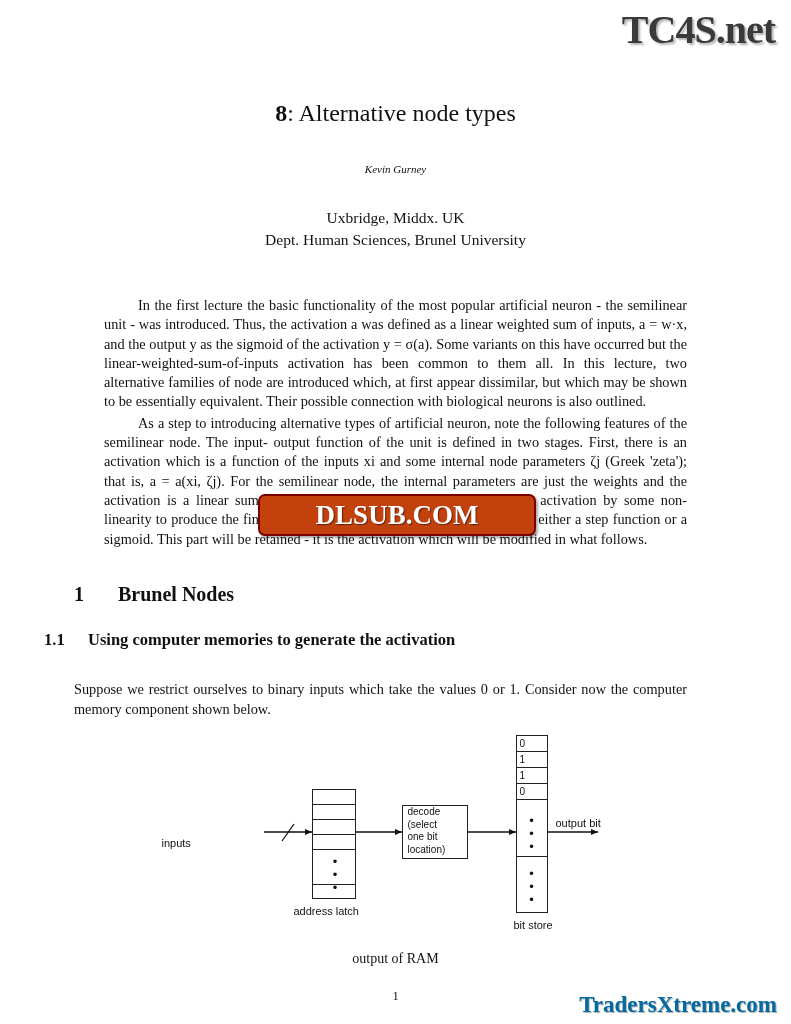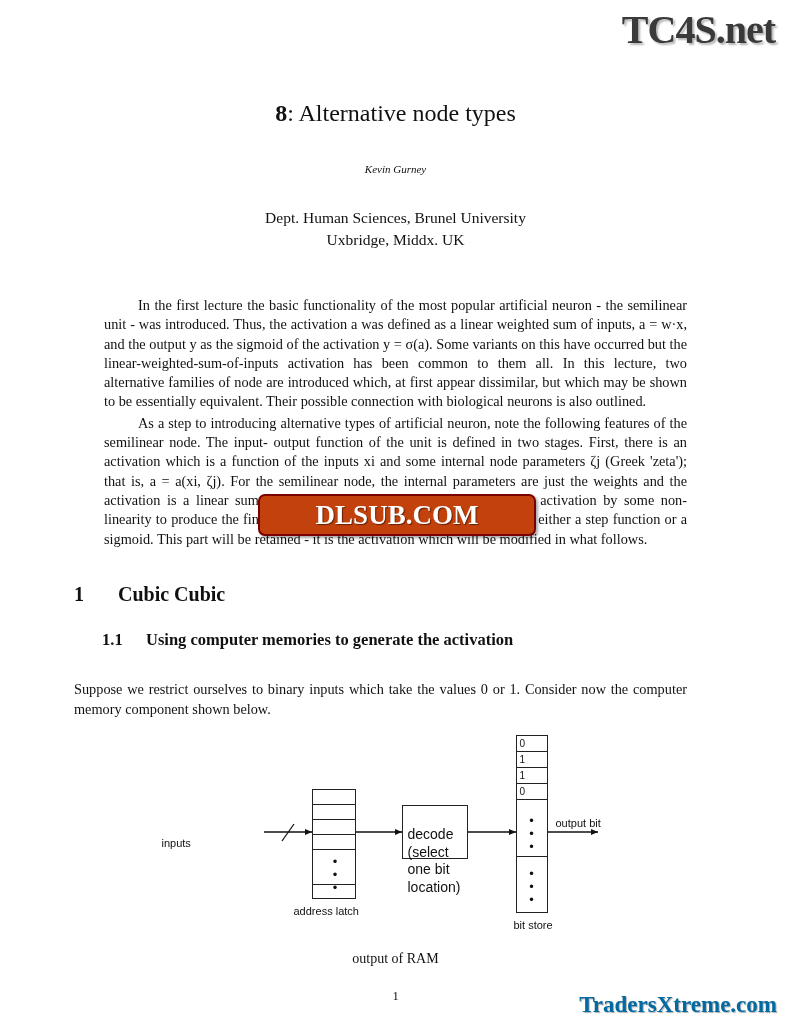--- a/index.html
+++ b/index.html
@@ -112,21 +112,21 @@
   }
 
   h2.section {
     margin: 34px 104px 0 74px;
     font-size: 20px;
     font-weight: bold;
     font-family: "Liberation Serif", serif;
   }
   h2.section .secnum { display: inline-block; width: 44px; }
   h3.subsection {
-    margin: 24px 104px 0 102px;
+    margin: 24px 104px 0 44px;
     font-size: 16.5px;
     font-weight: bold;
     font-family: "Liberation Serif", serif;
   }
   h3.subsection .secnum { display: inline-block; width: 44px; }
 
   .body2 {
     margin: 30px 104px 0 74px;
     font-size: 14.3px;
     line-height: 1.38;
@@ -170,23 +170,23 @@
     font-size: 13px;
     text-align: center;
     line-height: 1.0;
     letter-spacing: 0;
   }
   .decode {
     position: absolute;
     border: 1px solid #222;
     box-sizing: border-box;
     font-family: "Liberation Sans", sans-serif;
-    font-size: 14px;
+    font-size: 10px;
     line-height: 1.25;
-    padding: 20px 5px;
+    padding: 0 5px;
     background: #fff;
   }
   .caption {
     text-align: center;
     font-size: 14px;
     margin-top: 6px;
     font-family: "Liberation Serif", serif;
   }
   .pagenum {
     position: absolute;
@@ -214,31 +214,31 @@
 
   <div class="doc">
 
     <div class="title">
       <span class="num">8</span><span>: Alternative node types</span>
     </div>
 
     <div class="author">Kevin Gurney</div>
 
     <div class="affil">
+      <div>Uxbridge, Middx. UK</div>
       <div>Dept. Human Sciences, Brunel University</div>
-      <div>Uxbridge, Middx. UK</div>
     </div>
 
     <div class="body">
       <p>In the first lecture the basic functionality of the most popular artificial neuron - the semilinear unit - was introduced. Thus, the activation a was defined as a linear weighted sum of inputs, a = w·x, and the output y as the sigmoid of the activation y = σ(a). Some variants on this have occurred but the linear-weighted-sum-of-inputs activation has been common to them all. In this lecture, two alternative families of node are introduced which, at first appear dissimilar, but which may be shown to be essentially equivalent. Their possible connection with biological neurons is also outlined.</p>
       <p>As a step to introducing alternative types of artificial neuron, note the following features of the semilinear node. The input- output function of the unit is defined in two stages. First, there is an activation which is a function of the inputs xi and some internal node parameters ζj (Greek 'zeta'); that is, a = a(xi, ζj). For the semilinear node, the internal parameters are just the weights and the activation is a linear sum. The second stage consists of modifying the activation by some non-linearity to produce the final output y; that is y = g(a). So far g() has been either a step function or a sigmoid. This part will be retained - it is the activation which will be modified in what follows.</p>
     </div>
 
     <h2 class="section">
-      <span class="secnum">1</span><span>Cubic Cubic</span>
+      <span class="secnum">1</span><span>Brunel Nodes</span>
     </h2>
 
     <h3 class="subsection">
       <span class="secnum">1.1</span><span>Using computer memories to generate the activation</span>
     </h3>
 
     <div class="body2">
       <p>Suppose we restrict ourselves to binary inputs which take the values 0 or 1. Consider now the computer memory component shown below.</p>
     </div>
 

